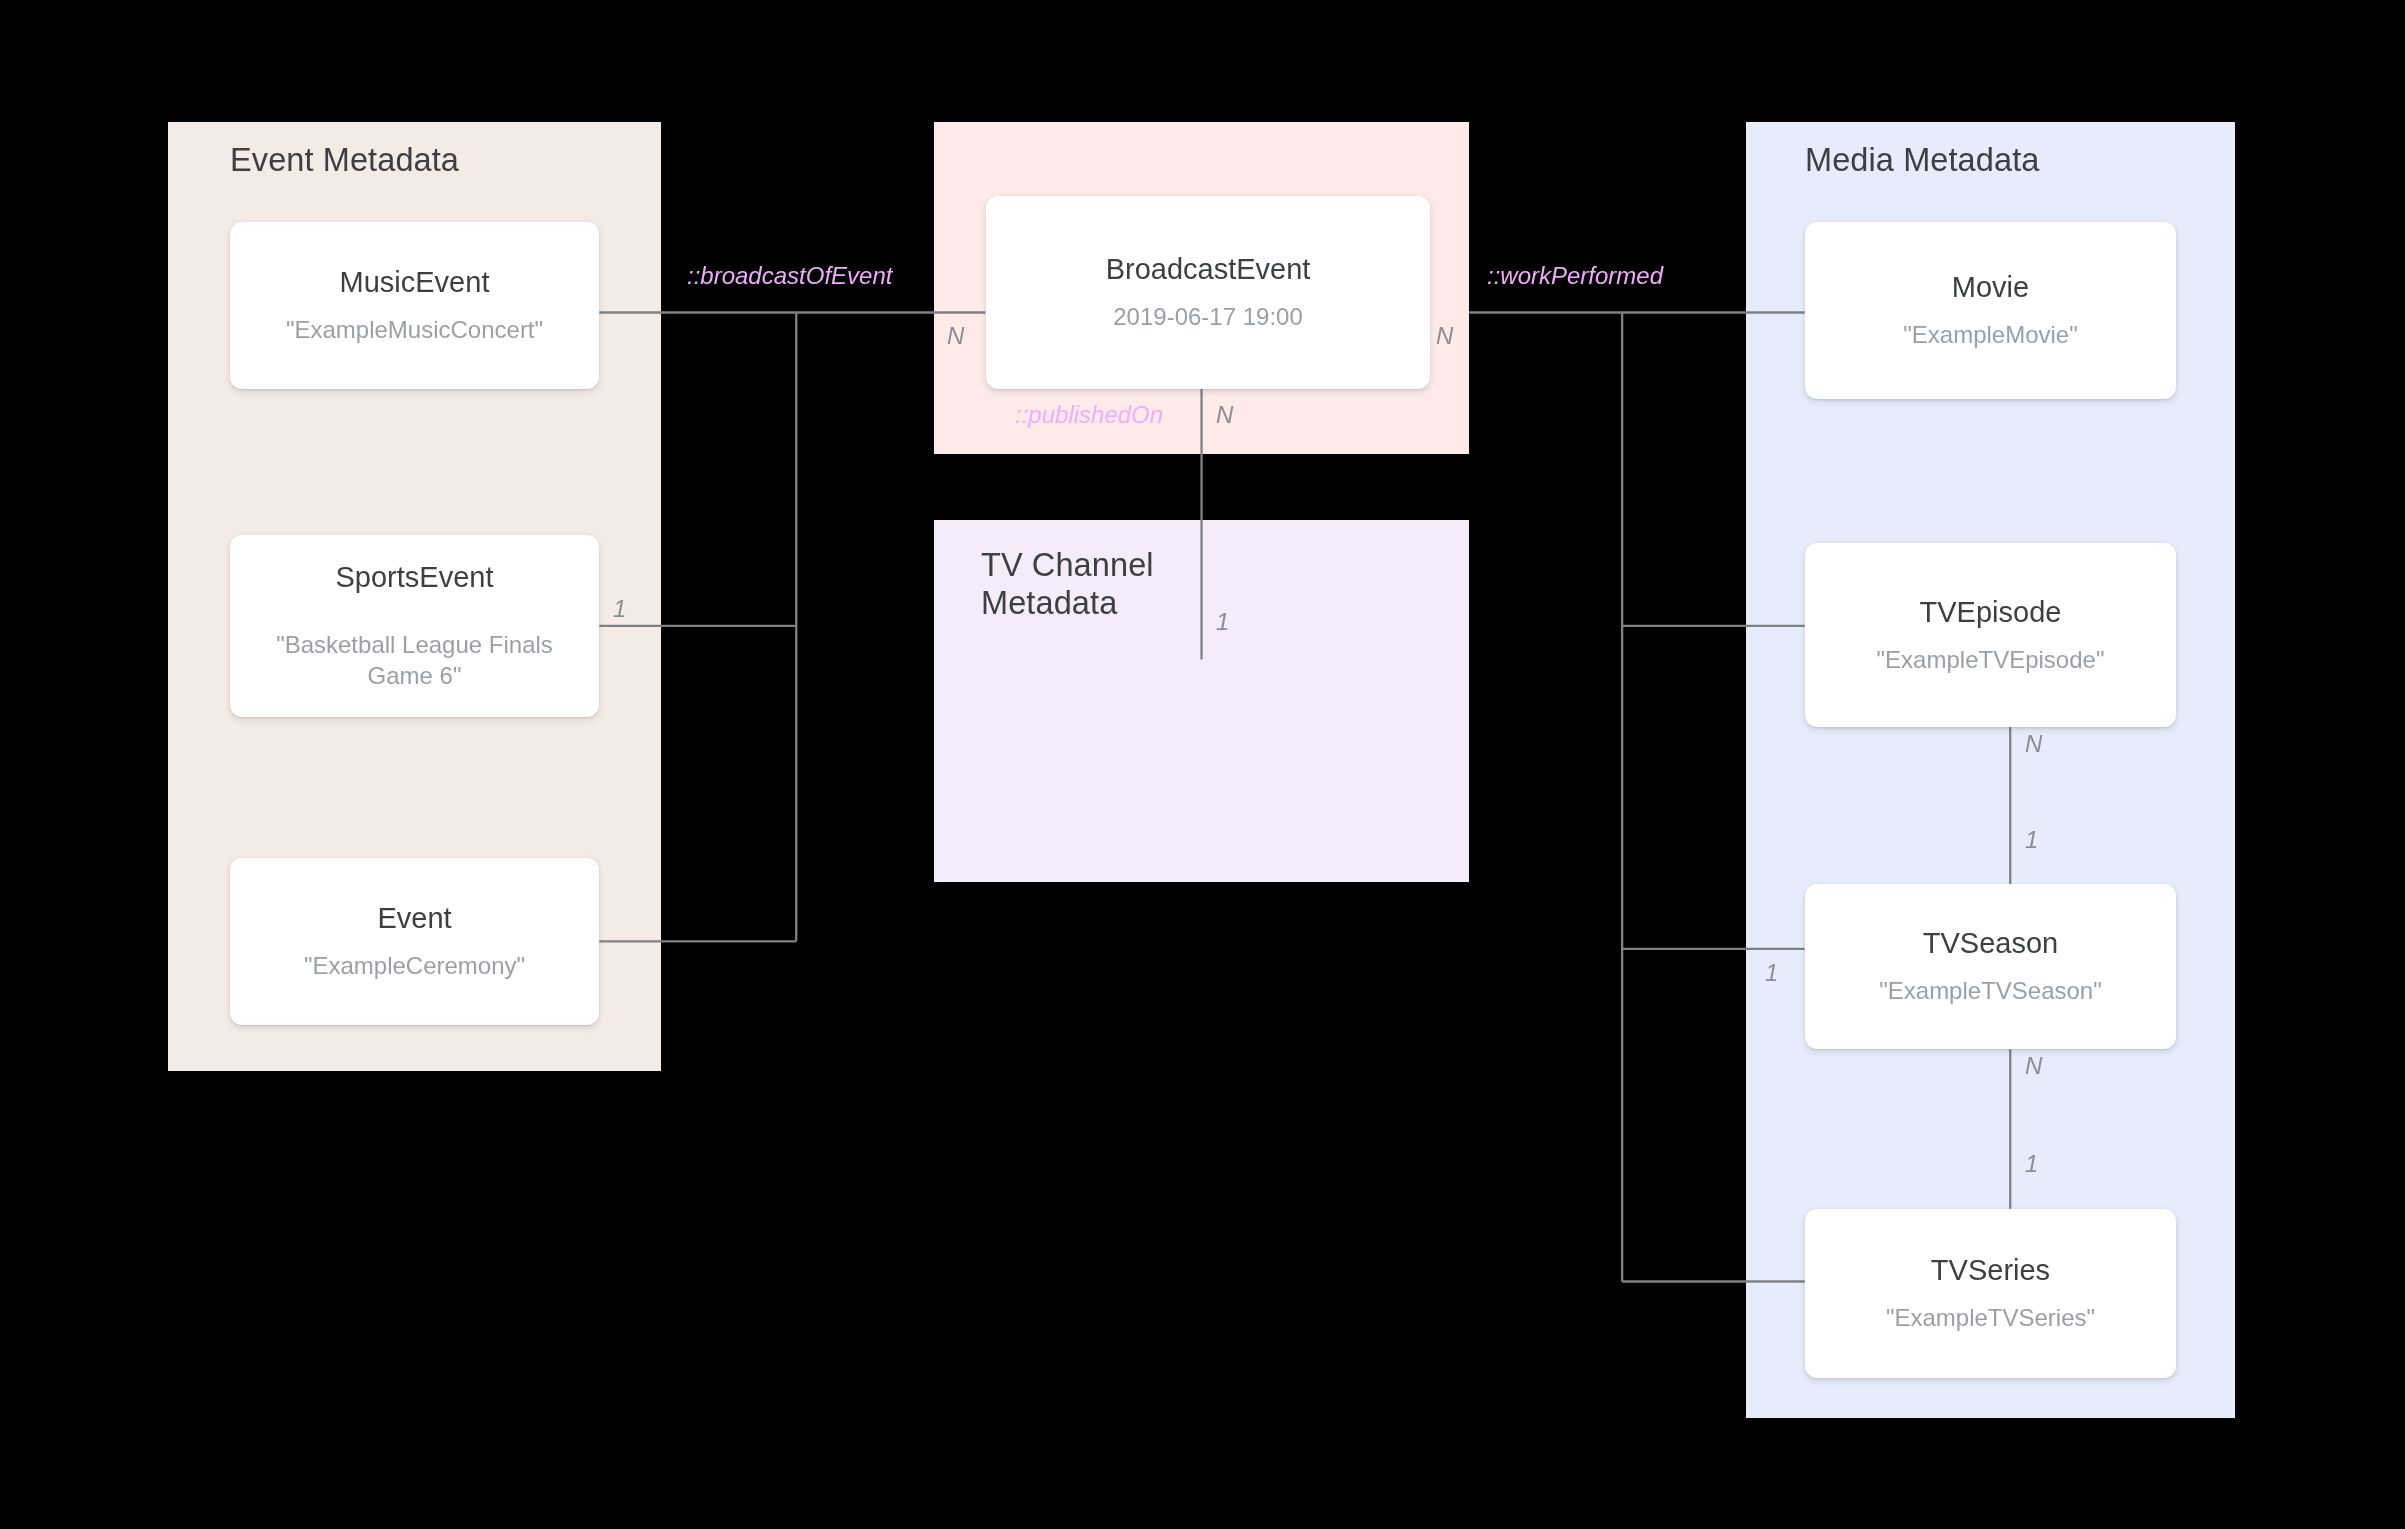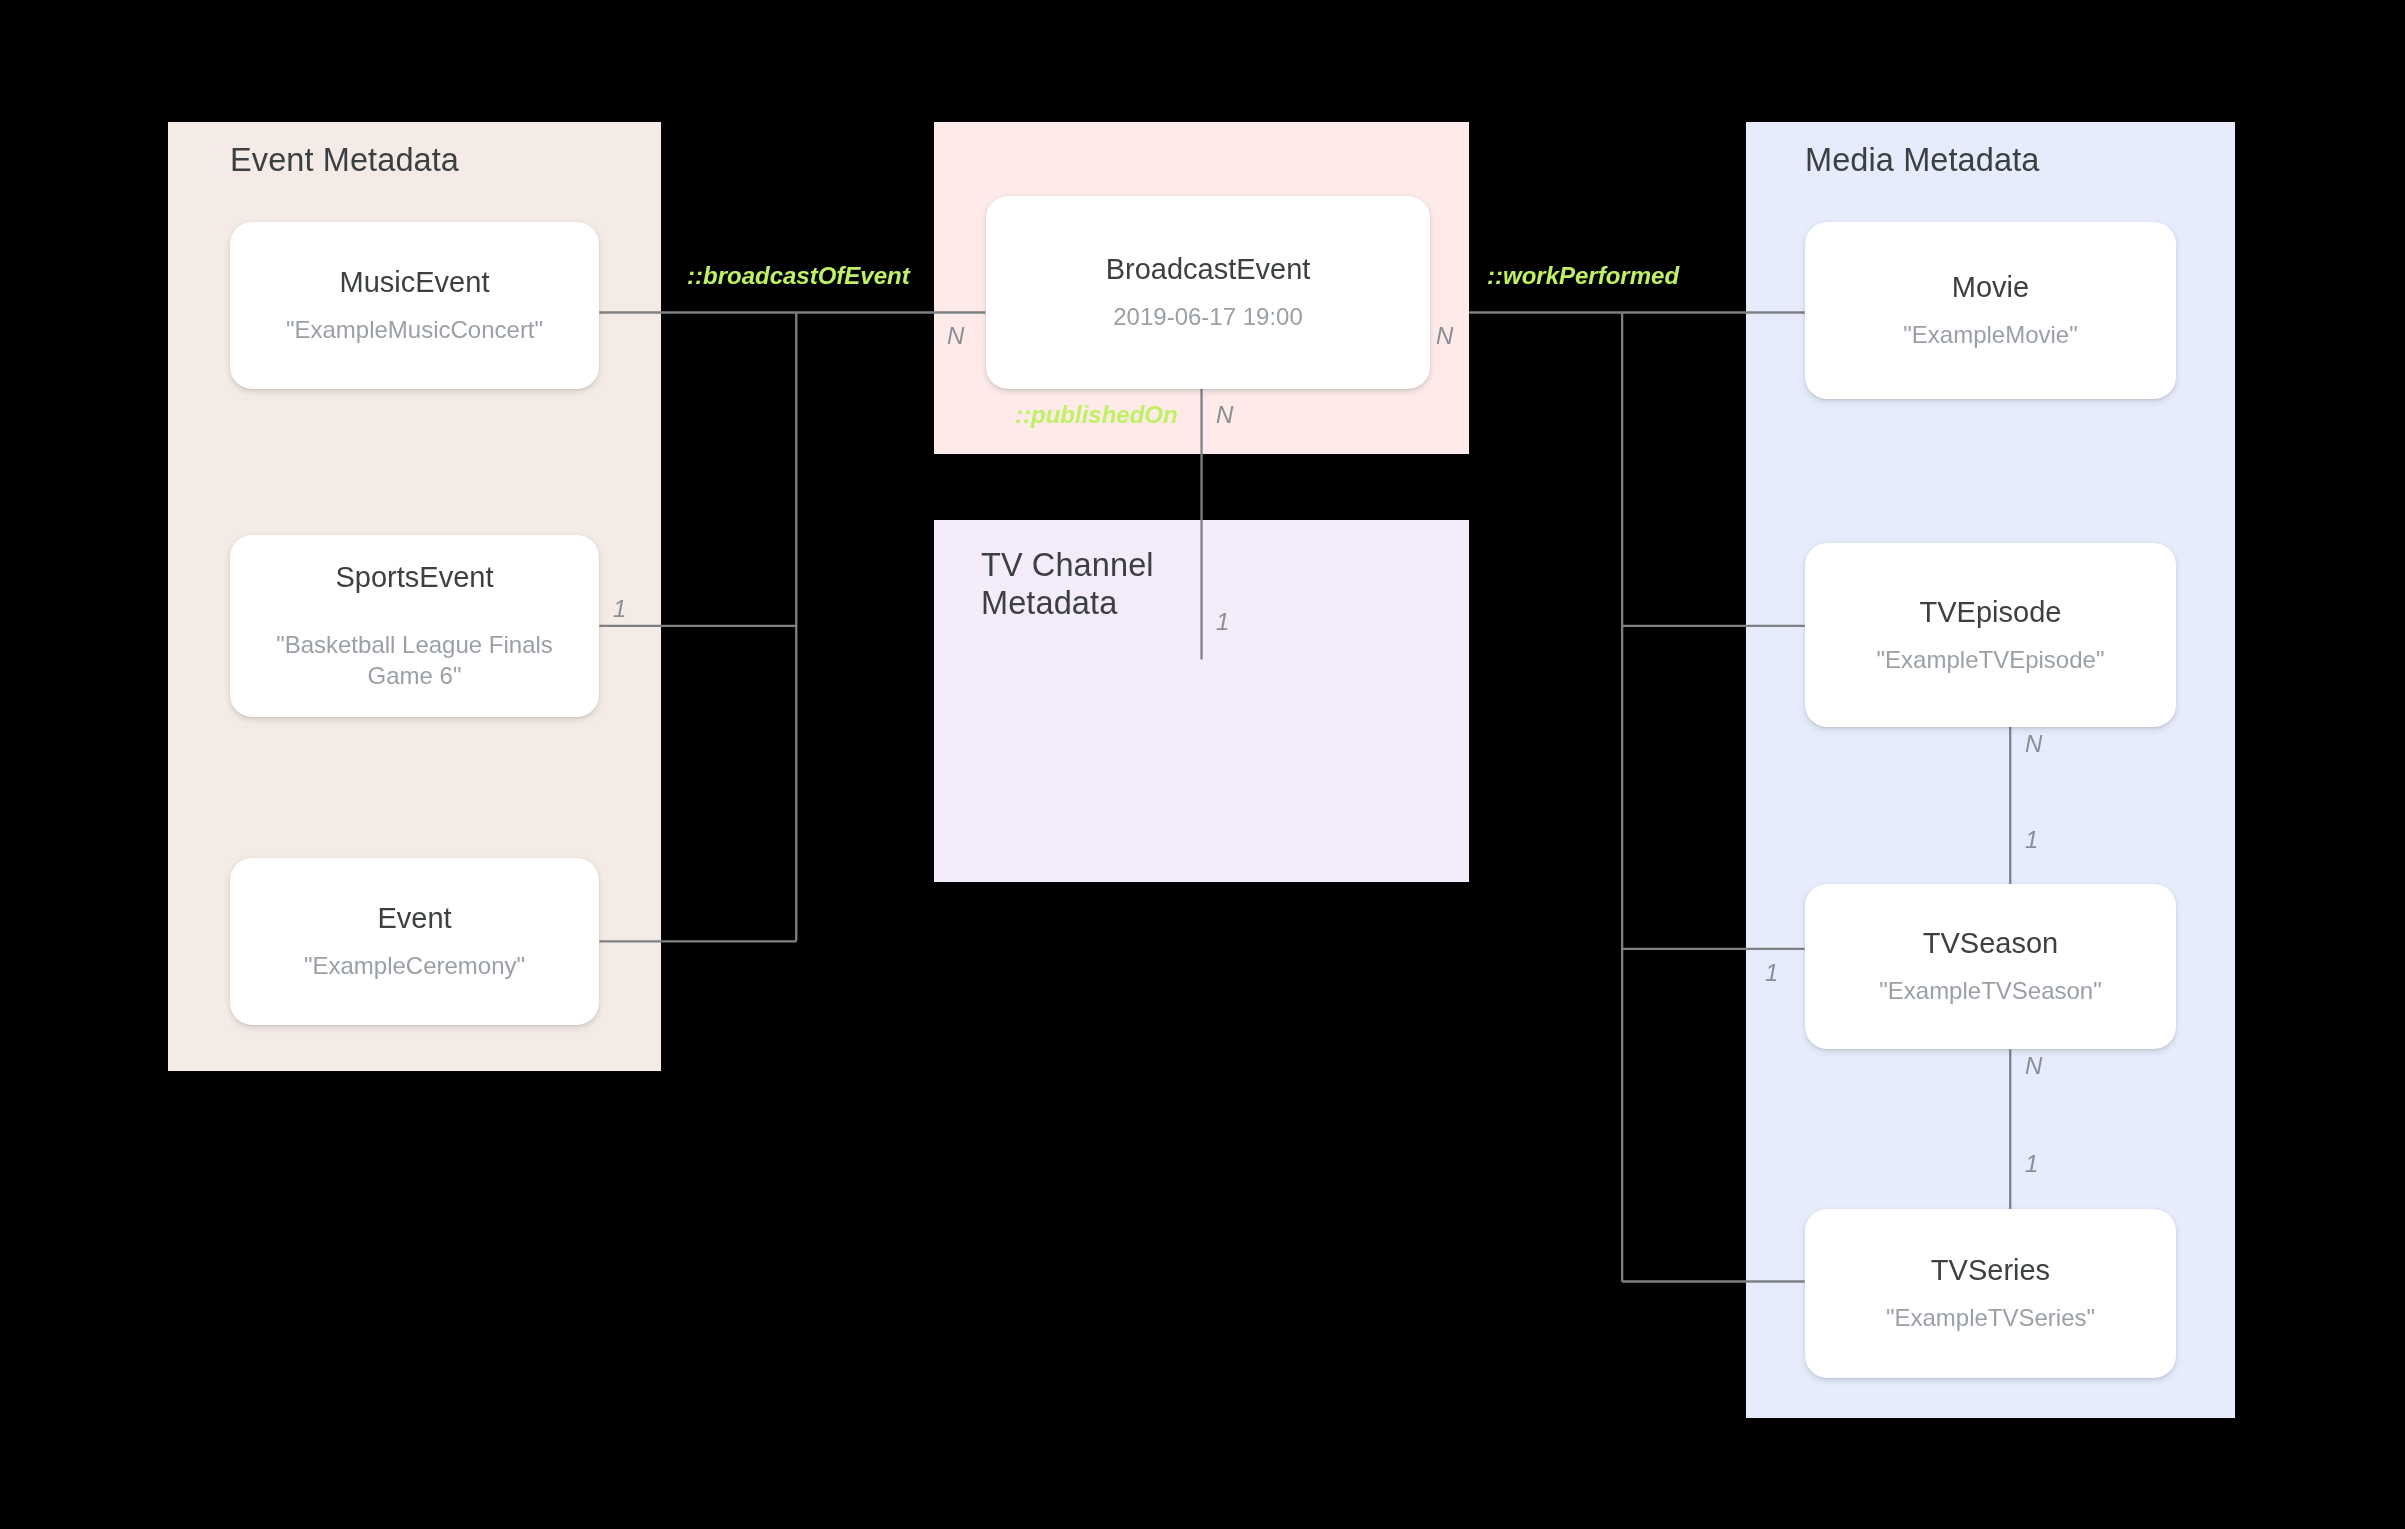--- a/index.html
+++ b/index.html
@@ -32,21 +32,21 @@
     letter-spacing: 0.1px;
     line-height: 1.18;
     white-space: pre-line;
   }
 
   
   .card {
     position: absolute;
     box-sizing: border-box;
     background: #ffffff;
-    border-radius: 22px;
+    border-radius: 12px;
     box-shadow: 0 2.9px 6.7px rgba(30, 35, 50, 0.13),
                 0 1px 1.9px rgba(30, 35, 50, 0.10);
     display: flex;
     flex-direction: column;
     align-items: center;
     justify-content: center;
     text-align: center;
     padding: 7.6px 15.3px;
   }
   .card-title {
@@ -70,22 +70,22 @@
     height: 1529px;
     pointer-events: none;
   }
   #wires line { stroke: #7f8285; stroke-width: 2.4; }
 
   
   .edge-label {
     position: absolute;
     font-size: 24px;
     font-style: italic;
-    font-weight: bold;
-    color: #bef264;
+    font-weight: normal;
+    color: #f0abfc;
     white-space: nowrap;
   }
   .card-mark {
     position: absolute;
     font-size: 24px;
     font-style: italic;
     color: #8a8f94;
     white-space: nowrap;
   }
 </style>

